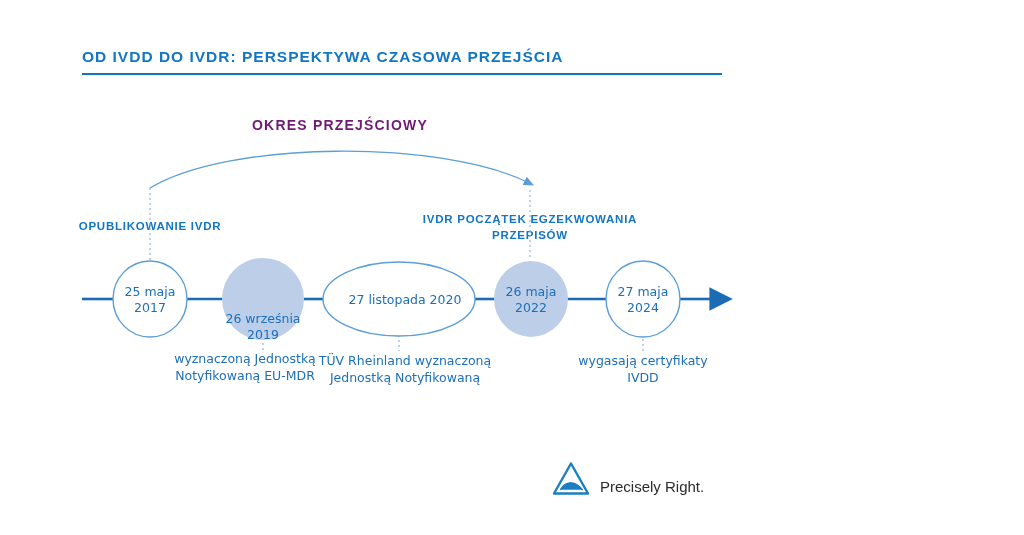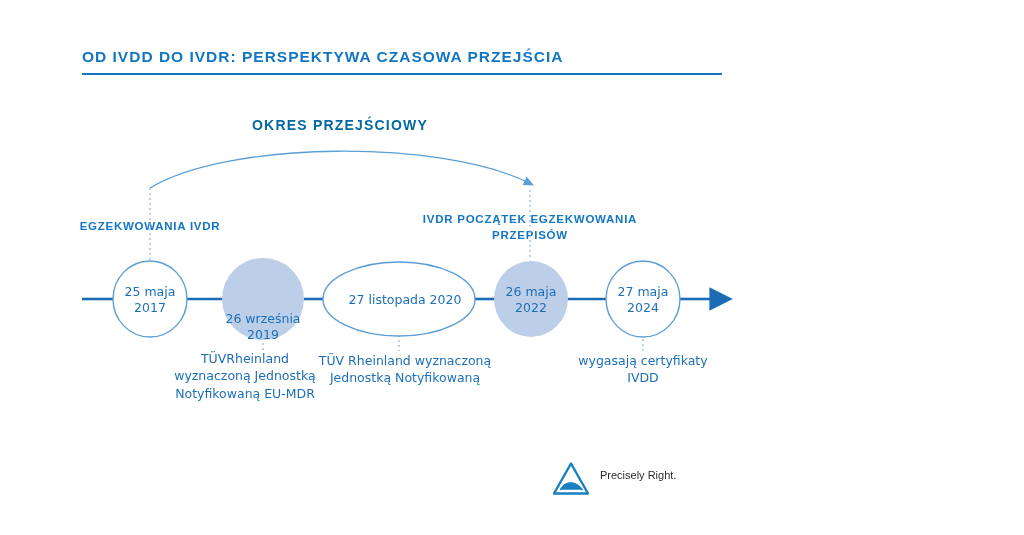--- a/index.html
+++ b/index.html
@@ -40,21 +40,21 @@
   
   #transition-label {
     position: absolute;
     left: 150px;
     top: 117px;
     width: 380px;
     text-align: center;
     font-size: 14px;
     font-weight: bold;
     letter-spacing: 1.2px;
-    color: #0369a1;
+    color: #701a75;
   }
 
   
   #diagram-svg {
     position: absolute;
     left: 0;
     top: 0;
     width: 1024px;
     height: 535px;
   }
@@ -128,38 +128,38 @@
     white-space: nowrap;
   }
   #logo-wordmark .tuv { font-weight: bold; }
   #logo-wordmark .rheinland { font-weight: normal; }
   #logo-wordmark .reg {
     font-size: 9px;
     vertical-align: super;
     font-weight: normal;
   }
   #logo-tagline {
-    margin-top: 5px;
-    font-size: 11px;
+    margin-top: 14px;
+    font-size: 15px;
     color: #2b2b2b;
     white-space: nowrap;
   }
 </style>
 </head>
 <body>
 
 <div id="header-block">
   <div id="page-title">OD IVDD DO IVDR: PERSPEKTYWA CZASOWA PRZEJŚCIA</div>
   <div id="title-rule"></div>
 </div>
 
 <div id="transition-label">OKRES PRZEJŚCIOWY</div>
 
 <div class="callout" id="callout-published">
-  <div>EGZEKWOWANIA IVDR</div>
+  <div>OPUBLIKOWANIE IVDR</div>
 </div>
 <div class="callout" id="callout-enforcement">
   <div>IVDR POCZĄTEK EGZEKWOWANIA</div>
   <div>PRZEPISÓW</div>
 </div>
 
 <svg id="diagram-svg" viewBox="0 0 1024 535">
   <defs>
     <marker id="arrow-axis" markerWidth="9" markerHeight="9" refX="1" refY="4.5" orient="auto">
       <path d="M0,0 L9,4.5 L0,9 z" fill="#1b6cb5"></path>
@@ -205,21 +205,20 @@
 <div class="node-label" id="label-2022" style="left:486px; top:284px; width:90px;">
   <div>26 maja</div>
   <div>2022</div>
 </div>
 <div class="node-label" id="label-2024" style="left:598px; top:284px; width:90px;">
   <div>27 maja</div>
   <div>2024</div>
 </div>
 
 <div class="caption" id="caption-mdr">
-  <div>TÜVRheinland</div>
   <div>wyznaczoną Jednostką</div>
   <div>Notyfikowaną EU-MDR</div>
 </div>
 <div class="caption" id="caption-ivdr">
   <div>TÜV Rheinland wyznaczoną</div>
   <div>Jednostką Notyfikowaną</div>
 </div>
 <div class="caption" id="caption-expire">
   <div>wygasają certyfikaty</div>
   <div>IVDD</div>

